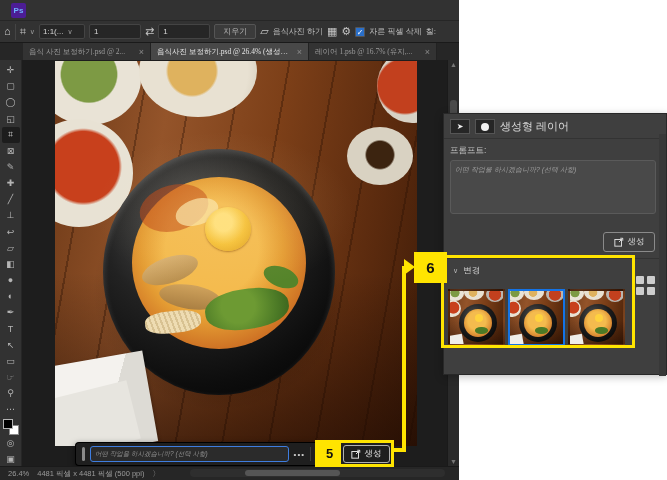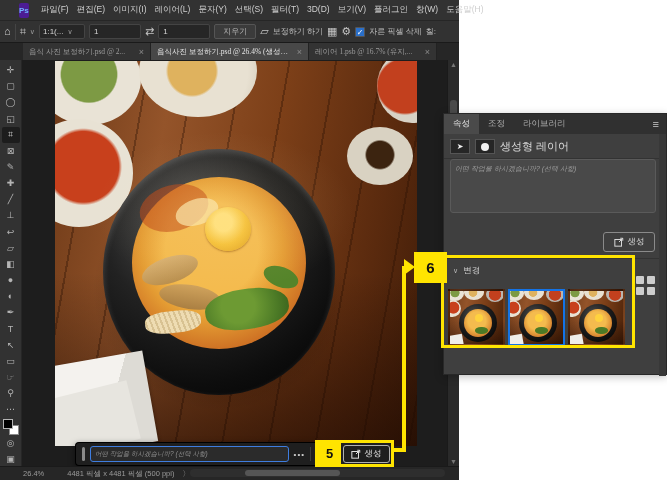--- a/index.html
+++ b/index.html
@@ -3,21 +3,21 @@
 <meta charset="utf-8">
 <style>
   * { margin:0; padding:0; box-sizing:border-box; }
   html,body { background:#fff; }
   body { font-family:"Liberation Sans","DejaVu Sans",sans-serif; }
   #app { position:relative; width:667px; height:480px; background:#fff; overflow:hidden; }
 
   
   .ps-window { position:absolute; left:0; top:0; width:459px; height:480px; background:#1e1e1e; }
   .menubar { position:absolute; left:0; top:0; width:459px; height:21px; background:#323232; display:flex; align-items:center; gap:2px; border-bottom:1px solid #262626; }
-  .ps-logo { width:15px; height:15px; background:#4c1d95; color:#6fb3ff; font-size:8px; font-weight:bold; display:flex; align-items:center; justify-content:center; margin:0 6px 0 19px; border-radius:2px; }
+  .ps-logo { width:15px; height:15px; background:#4c1d95; color:#6fb3ff; font-size:8px; font-weight:bold; display:flex; align-items:center; justify-content:center; margin:0 6px 0 11px; border-radius:2px; }
   .menu-item { color:#cfcfcf; font-size:8.5px; padding:0 4px; white-space:nowrap; }
 
   .optionsbar { position:absolute; left:0; top:21px; width:459px; height:22px; background:#323232; border-bottom:1px solid #1a1a1a; display:flex; align-items:center; gap:4px; padding:0 4px; }
   .opt-icon { color:#c3c3c3; font-size:11px; line-height:1; }
   .opt-sep { width:1px; height:16px; background:#454545; }
   .opt-chevron { color:#9a9a9a; font-size:7px; }
   .opt-select { background:#262626; border:1px solid #444; color:#d5d5d5; font-size:8px; height:15px; display:flex; align-items:center; gap:4px; padding:0 3px; min-width:46px; border-radius:2px; }
   .opt-input { background:#262626; border:1px solid #444; color:#d5d5d5; font-size:8px; height:15px; width:52px; padding:0 4px; display:flex; align-items:center; border-radius:2px; }
   .opt-btn { background:#3b3b3b; border:1px solid #555; color:#b8b8b8; font-size:8px; height:15px; padding:0 8px; display:flex; align-items:center; border-radius:2px; }
   .opt-label { color:#bdbdbd; font-size:8px; white-space:nowrap; }
@@ -35,21 +35,21 @@
   .swatches { position:relative; width:16px; height:16px; margin-top:2px; }
   .swatch-fg { position:absolute; left:0; top:0; width:10px; height:10px; background:#000; border:1px solid #b5b5b5; z-index:2; }
   .swatch-bg { position:absolute; right:0; bottom:0; width:10px; height:10px; background:#fff; border:1px solid #888; }
 
   
   .canvas { position:absolute; left:22px; top:60px; width:425px; height:406px; background:#1d1d1d; overflow:hidden; }
   .vscroll { position:absolute; left:447px; top:60px; width:12px; height:406px; background:#2a2a2a; border-left:1px solid #1a1a1a; }
   .vscroll .arrow { position:absolute; left:2px; color:#777; font-size:7px; }
   .vscroll .thumb-v { position:absolute; left:2px; top:40px; width:7px; height:120px; background:#4a4a4a; border-radius:3px; }
   .bottombar { position:absolute; left:0; top:466px; width:459px; height:14px; background:#262626; border-top:1px solid #1a1a1a; display:flex; align-items:center; }
-  .status-text { color:#9a9a9a; font-size:7.5px; margin-left:23px; white-space:nowrap; }
+  .status-text { color:#9a9a9a; font-size:7.5px; margin-left:8px; white-space:nowrap; }
   .status-chev { color:#9a9a9a; font-size:7.5px; margin-left:8px; }
   .hscroll { position:absolute; left:190px; top:469px; width:255px; height:8px; background:#2e2e2e; border-radius:4px; }
   .hscroll .thumb-h { position:absolute; left:55px; top:1px; width:95px; height:6px; background:#555; border-radius:3px; }
 
   .photo { position:absolute; left:33px; top:1px; width:362px; height:385px; overflow:hidden;
     background:
       linear-gradient(180deg, rgba(0,0,0,0) 55%, rgba(20,5,0,.55) 100%),
       repeating-linear-gradient(100deg, rgba(40,15,2,.35) 0 2px, rgba(0,0,0,0) 2px 46px),
       linear-gradient(100deg, #6e3a18 0%, #94542a 28%, #7c3f18 55%, #5a2a0e 82%, #3f1c08 100%);
   }
@@ -134,51 +134,37 @@
   .gen-icon-svg { width:10px; height:10px; }
 </style>
 </head>
 <body>
 
 <div id="app">
   <div class="ps-window">
 
     <div class="menubar">
       <span class="ps-logo">Ps</span>
-      <span id="menu-items" style="display: flex;">
-          <span class="menu-item">파일(F)</span>
-          <span class="menu-item">편집(E)</span>
-          <span class="menu-item">이미지(I)</span>
-          <span class="menu-item">레이어(L)</span>
-          <span class="menu-item">문자(Y)</span>
-          <span class="menu-item">선택(S)</span>
-          <span class="menu-item">필터(T)</span>
-          <span class="menu-item">3D(D)</span>
-          <span class="menu-item">보기(V)</span>
-          <span class="menu-item">플러그인</span>
-          <span class="menu-item">창(W)</span>
-          <span class="menu-item">도움말(H)</span>
-        </span>
     </div>
 
     <div class="optionsbar">
       <span class="opt-icon">⌂</span>
       <span class="opt-sep"></span>
       <span class="opt-icon">⌗</span>
       <span class="opt-chevron">∨</span>
       <span class="opt-select">
         <span>1:1(...</span>
         <span class="opt-chevron">∨</span>
       </span>
       <span class="opt-input">1</span>
       <span class="opt-icon">⇄</span>
       <span class="opt-input">1</span>
       <span class="opt-btn">지우기</span>
       <span class="opt-icon">▱</span>
-      <span class="opt-label">보정하기 하기</span>
+      <span class="opt-label">음식사진 하기</span>
       <span class="opt-icon">▦</span>
       <span class="opt-icon">⚙</span>
       <span class="opt-check">✓</span>
       <span class="opt-label">자른 픽셀 삭제</span>
       <span class="opt-label">칠:</span>
     </div>
 
     <div class="tabbar" id="doc-tabs">
         <div class="doc-tab" style="width: 128px;">
           <span class="tab-label">음식 사진 보정하기.psd @ 2...</span>
@@ -267,33 +253,28 @@
       <span class="status-text">26.4%</span>
       <span class="status-text">4481 픽셀 x 4481 픽셀 (500 ppi)</span>
       <span class="status-chev">〉</span>
     </div>
     <div class="hscroll">
       <span class="thumb-h"></span>
     </div>
   </div>
 
   <div class="panel">
-    <div class="panel-tabs" id="panel-tabs">
-        <div class="panel-tab active">속성</div>
-        <div class="panel-tab">조정</div>
-        <div class="panel-tab">라이브러리</div>
-        <div class="panel-menu">≡</div>
-      </div>
     <div class="layer-row">
       <span class="layer-icon1">➤</span>
       <span class="layer-icon2">
           <b></b>
         </span>
       <span class="layer-type">생성형 레이어</span>
     </div>
+    <div class="prompt-label">프롬프트:</div>
     <div class="prompt-box">어떤 작업을 하시겠습니까? (선택 사항)</div>
     <div class="gen-btn">
       <svg class="gen-icon-svg" viewBox="0 0 12 12">
           <rect x="1" y="3" width="8" height="8" fill="none" stroke="#d8d8d8" stroke-width="1.2"></rect>
           <path d="M6 6 L10.5 1.5 M7.5 1.5 h3 v3" stroke="#d8d8d8" stroke-width="1.2" fill="none"></path>
         </svg>
       <span>생성</span>
     </div>
     <div class="panel-divider"></div>
     <div class="var-header">

